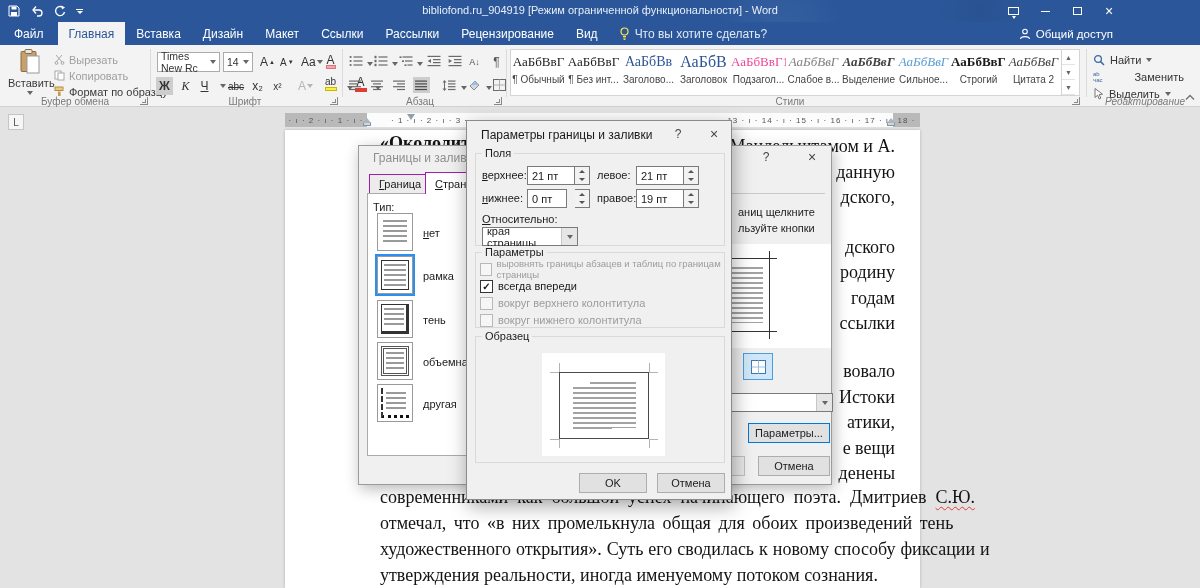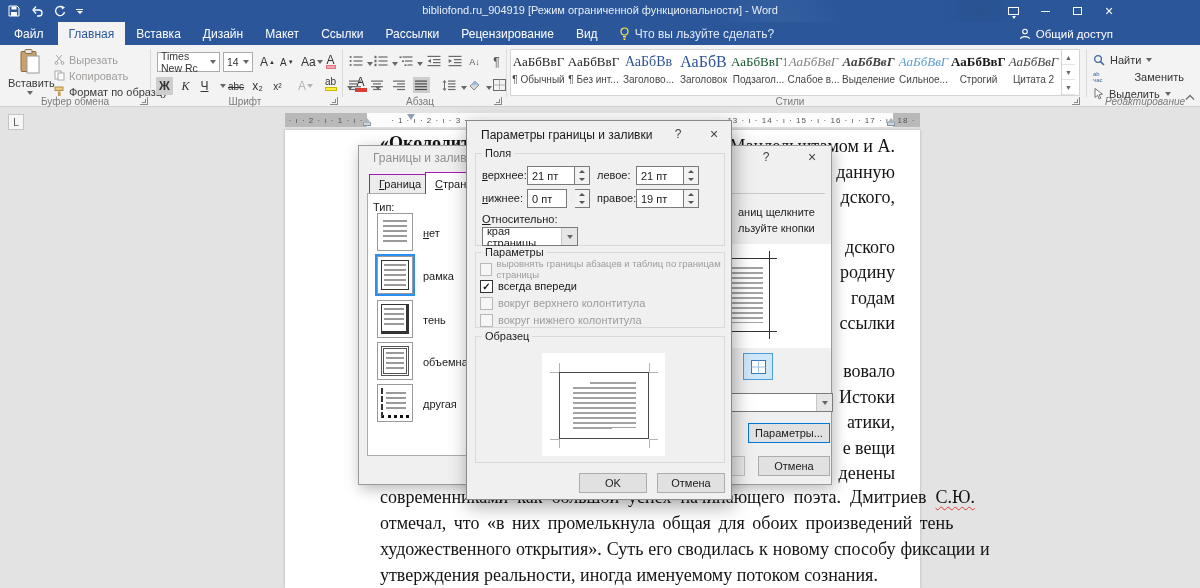--- a/index.html
+++ b/index.html
@@ -163,21 +163,21 @@
     <div class="mtab">Рассылки</div>
     <div class="mtab">Рецензирование</div>
     <div class="mtab">Вид</div>
     <div class="tellme">
       <span>
         <svg width="11" height="13" viewBox="0 0 11 13">
             <circle cx="5.5" cy="4.5" r="3.5" fill="none" stroke="#ffe14d" stroke-width="1.2"></circle>
             <path d="M4 9.5 h3 M4.3 11 h2.4 M4.6 12.5 h1.8" stroke="#ffe14d" stroke-width="1"></path>
           </svg>
       </span>
-      <span>Что вы льзуйте сделать?</span>
+      <span>Что вы хотите сделать?</span>
     </div>
     <div class="share">
       <span>
         <svg width="12" height="12" viewBox="0 0 12 12">
             <circle cx="6" cy="3.5" r="2.3" fill="none" stroke="#fff" stroke-width="1.1"></circle>
             <path d="M1.5 11 C2 7.8 10 7.8 10.5 11" fill="none" stroke="#fff" stroke-width="1.1"></path>
           </svg>
       </span>
       <span>Общий доступ</span>
     </div>
@@ -440,21 +440,21 @@
       </div>
       <div class="styleitem">
         <div class="ssample" style="color:#2f5496; font-size:14px;">АаБбВв</div>
         <div class="sname">Заголово...</div>
       </div>
       <div class="styleitem">
         <div class="ssample" style="color:#2f5496; font-size:16px;">АаБбВ</div>
         <div class="sname">Заголовок</div>
       </div>
       <div class="styleitem">
-        <div class="ssample" style="color:#14532d;">АаБбВвГ1</div>
+        <div class="ssample" style="color:#ec4899;">АаБбВвГ1</div>
         <div class="sname">Подзагол...</div>
       </div>
       <div class="styleitem">
         <div class="ssample" style="font-style:italic; color:#7f7f7f;">АаБбВвГ</div>
         <div class="sname">Слабое в...</div>
       </div>
       <div class="styleitem">
         <div class="ssample" style="font-style:italic; font-weight:bold; color:#404040;">АаБбВвГ</div>
         <div class="sname">Выделение</div>
       </div>

